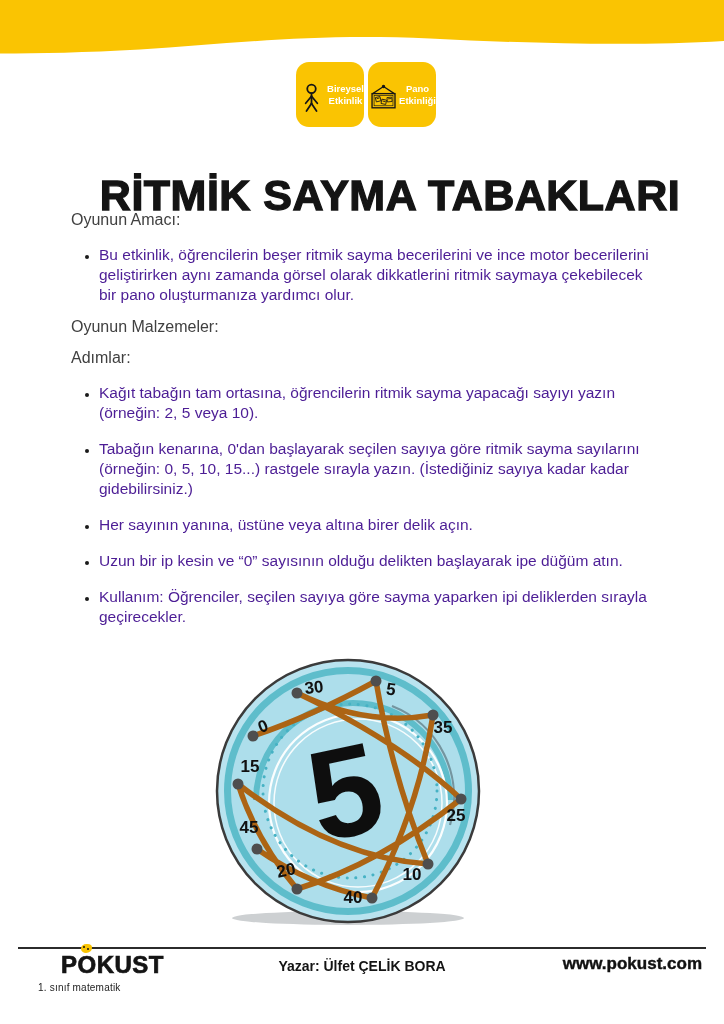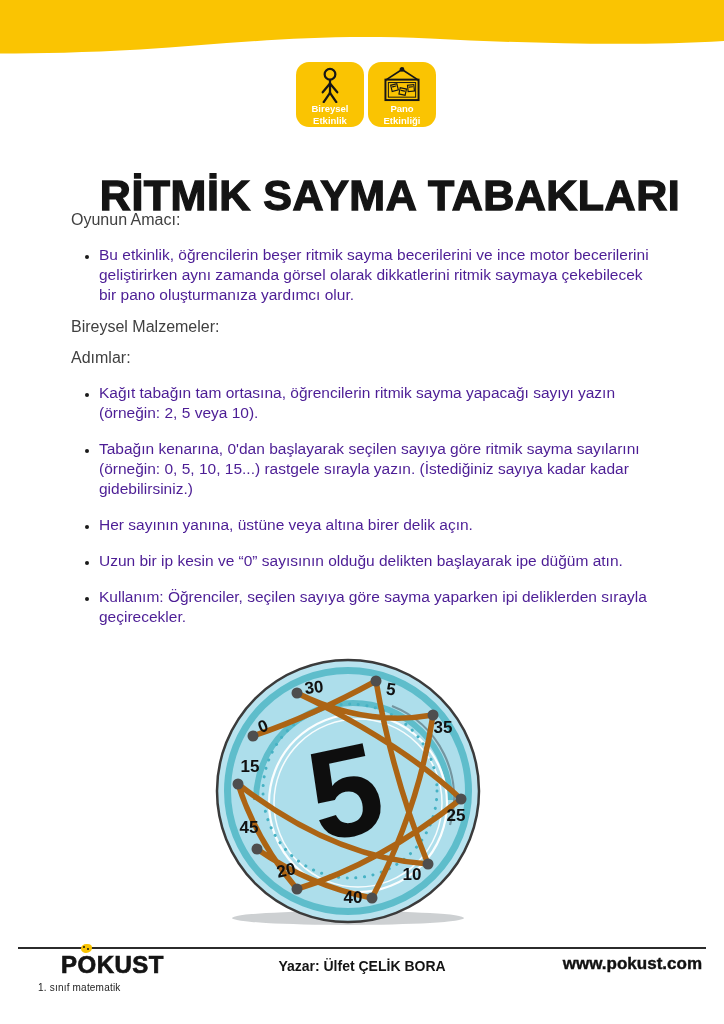--- a/index.html
+++ b/index.html
@@ -6,21 +6,21 @@
   body{
     width:724px;height:1024px;position:relative;background:#ffffff;
     font-family:"Liberation Sans",sans-serif;overflow:hidden;color:#202020;
   }
   
   .wave{position:absolute;top:0;left:0;width:724px;height:58px;}
   
   .badges{position:absolute;top:62px;left:296px;display:flex;gap:4px;}
   .badge{
     width:68px;height:65px;border-radius:13px;background:var(--yellow,#FAC402);
-    display:flex;flex-direction:column;align-items:center;justify-content:flex-start;
+    display:flex;flex-direction:row;align-items:center;justify-content:flex-start;
   }
   .badge svg{margin-top:4px;}
   .badge-label{font-size:9.5px;line-height:12px;font-weight:700;color:#ffffff;text-align:center;}
   .badge-label div{white-space:nowrap;}
   
   .title{
     position:absolute;top:142px;left:0;width:724px;text-align:center;
     font-size:43px;font-weight:900;color:#141414;letter-spacing:.5px;margin-left:28px;
     -webkit-text-stroke:1.3px #141414;
   }
@@ -100,21 +100,21 @@
 <h1 class="title">RİTMİK SAYMA TABAKLARI</h1>
 
 <div class="content">
     <section class="sec">
       <h2>Oyunun Amacı:</h2>
       <ul>
         <li>Bu etkinlik, öğrencilerin beşer ritmik sayma becerilerini ve ince motor becerilerini geliştirirken aynı zamanda görsel olarak dikkatlerini ritmik saymaya çekebilecek bir pano oluşturmanıza yardımcı olur.</li>
       </ul>
     </section>
     <section class="sec">
-      <h2>Bireysel Malzemeler:</h2>
+      <h2>Oyunun Malzemeler:</h2>
     </section>
     <section class="sec">
       <h2>Adımlar:</h2>
       <ul>
         <li>Kağıt tabağın tam ortasına, öğrencilerin ritmik sayma yapacağı sayıyı yazın (örneğin: 2, 5 veya 10).</li>
         <li>Tabağın kenarına, 0'dan başlayarak seçilen sayıya göre ritmik sayma sayılarını (örneğin: 0, 5, 10, 15...) rastgele sırayla yazın. (İstediğiniz sayıya kadar kadar gidebilirsiniz.)</li>
         <li>Her sayının yanına, üstüne veya altına birer delik açın.</li>
         <li>Uzun bir ip kesin ve “0” sayısının olduğu delikten başlayarak ipe düğüm atın.</li>
         <li>Kullanım: Öğrenciler, seçilen sayıya göre sayma yaparken ipi deliklerden sırayla geçirecekler.</li>
       </ul>

